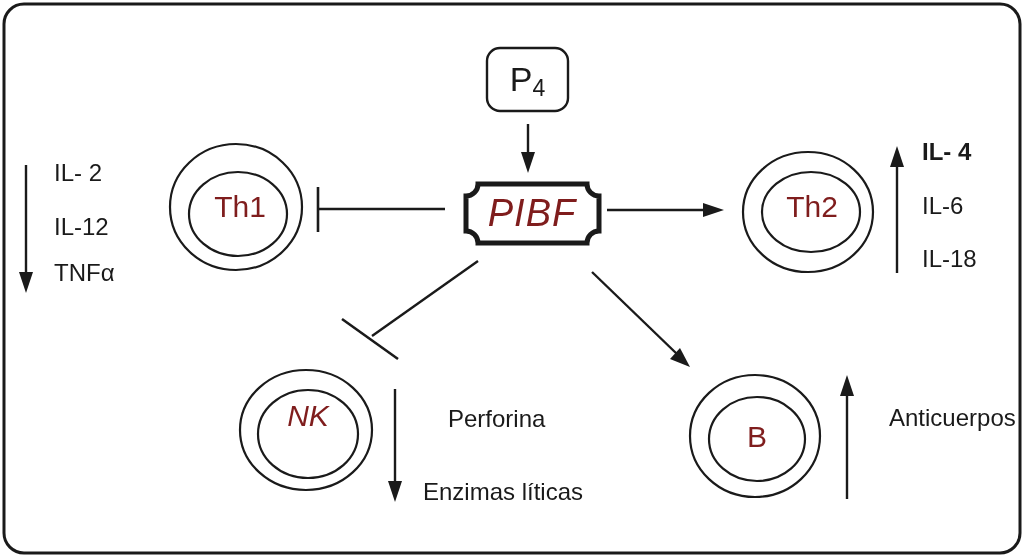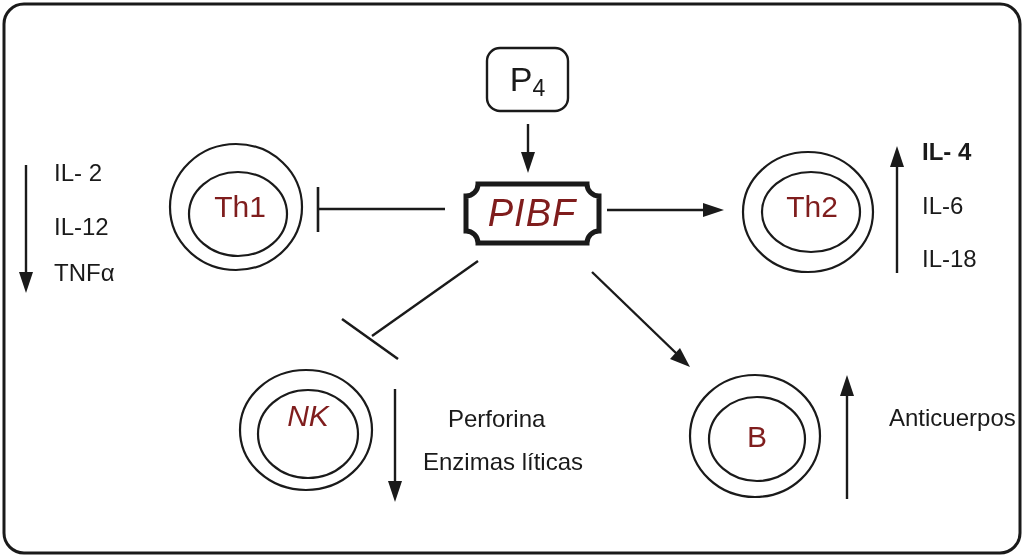--- a/index.html
+++ b/index.html
@@ -140,17 +140,17 @@
 
   <div class="lbl" style="left:54px; top:173px;">IL- 2</div>
   <div class="lbl" style="left:54px; top:227px;">IL-12</div>
   <div class="lbl" style="left:54px; top:273px;text-align:center;">TNFα</div>
 
   <div class="lbl" style="left:922px; top:152px;font-weight:bold;">IL- 4</div>
   <div class="lbl" style="left:922px; top:206px;">IL-6</div>
   <div class="lbl" style="left:922px; top:259px;">IL-18</div>
 
   <div class="lbl" style="left:412px; top:419px;margin-left:36px;">Perforina</div>
-  <div class="lbl" style="left:423px; top:462px;">Enzimas líticas</div>
+  <div class="lbl" style="left:423px; top:492px;">Enzimas líticas</div>
 
   <div class="lbl" style="left:877px; top:418px;margin-left:12px;">Anticuerpos</div>
 
 </div>
 
 </body></html>

